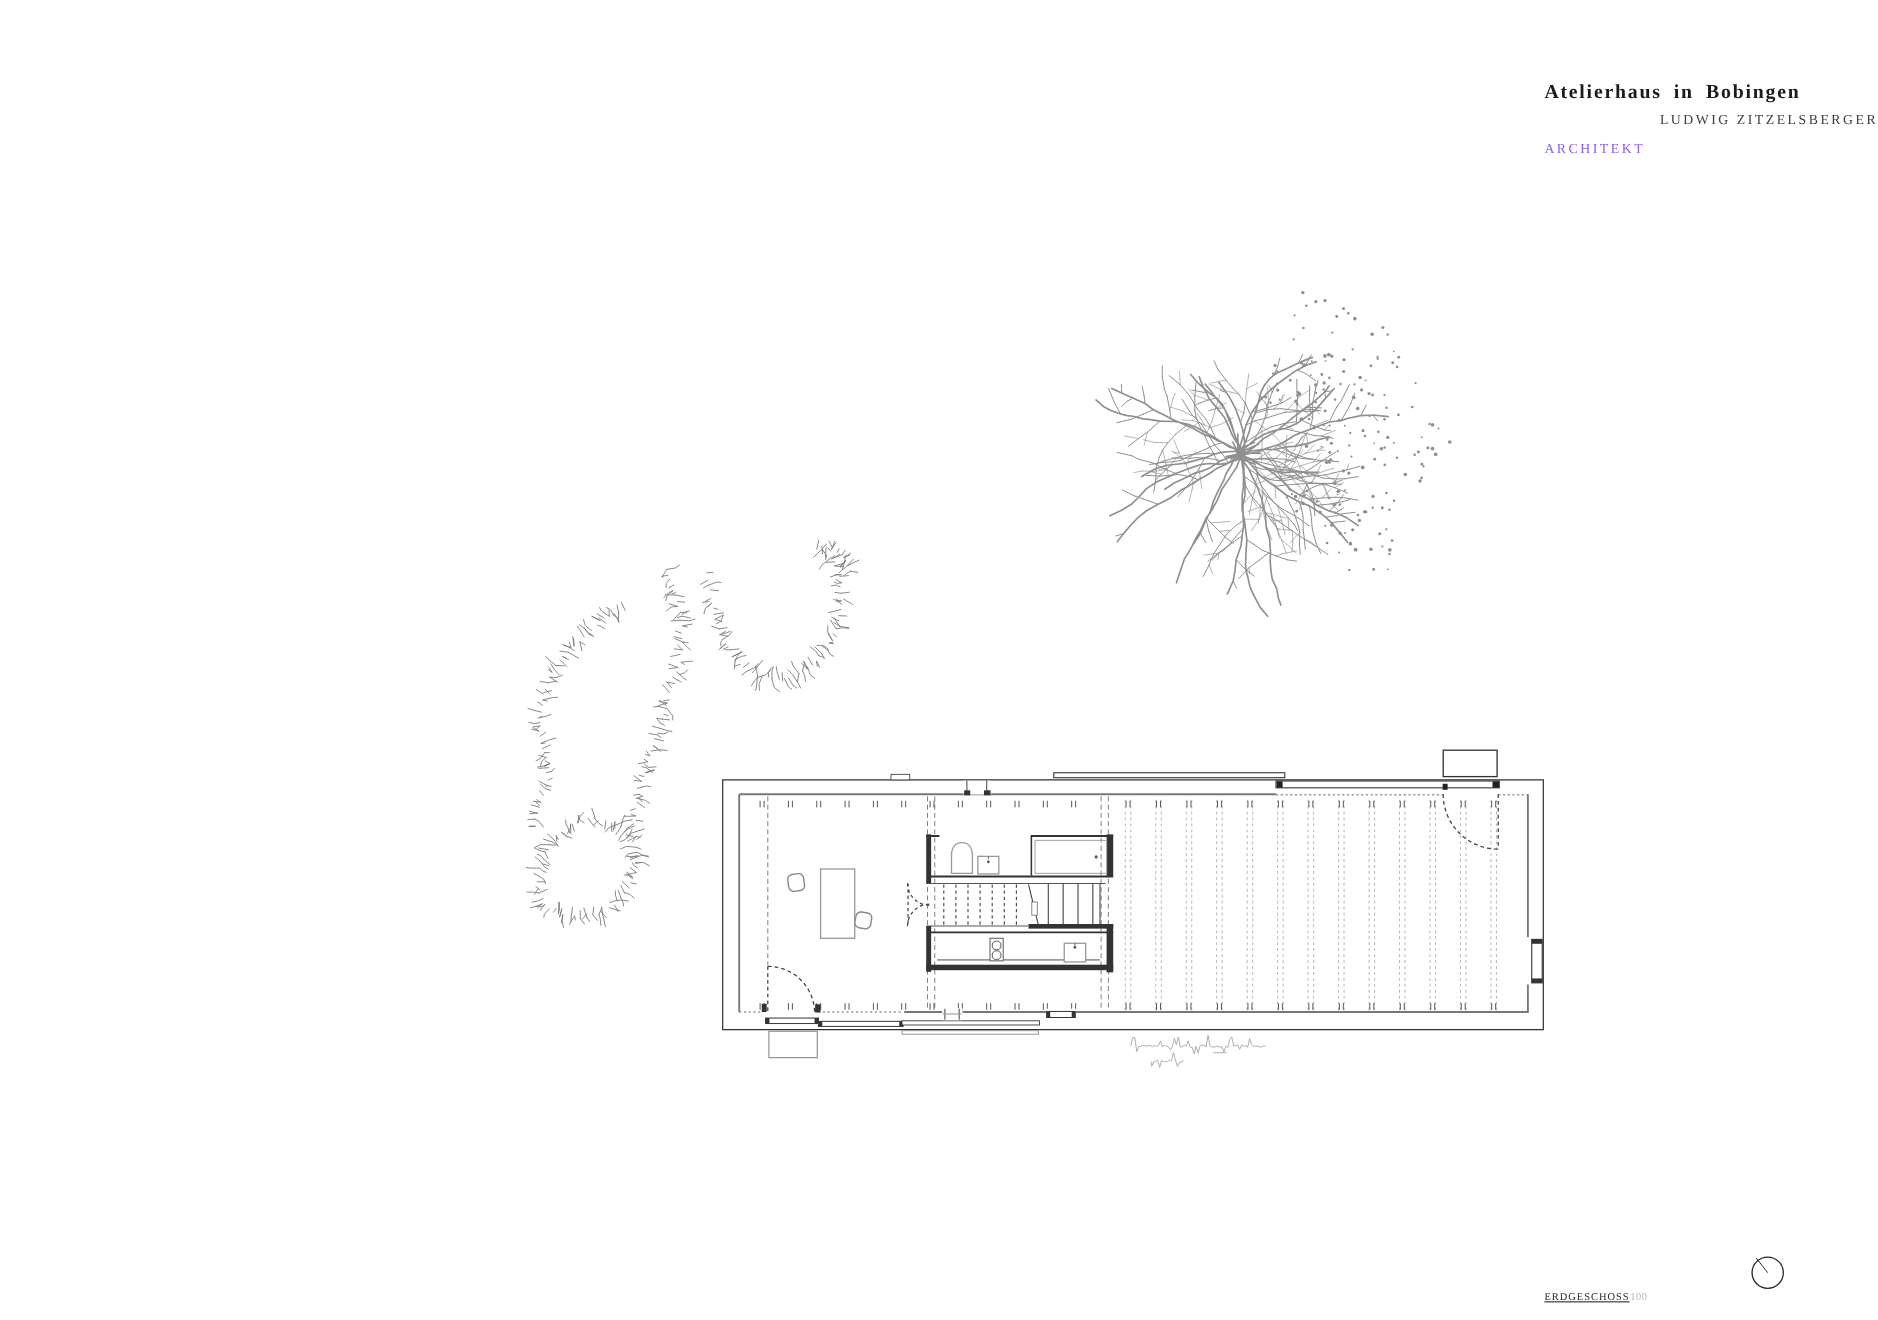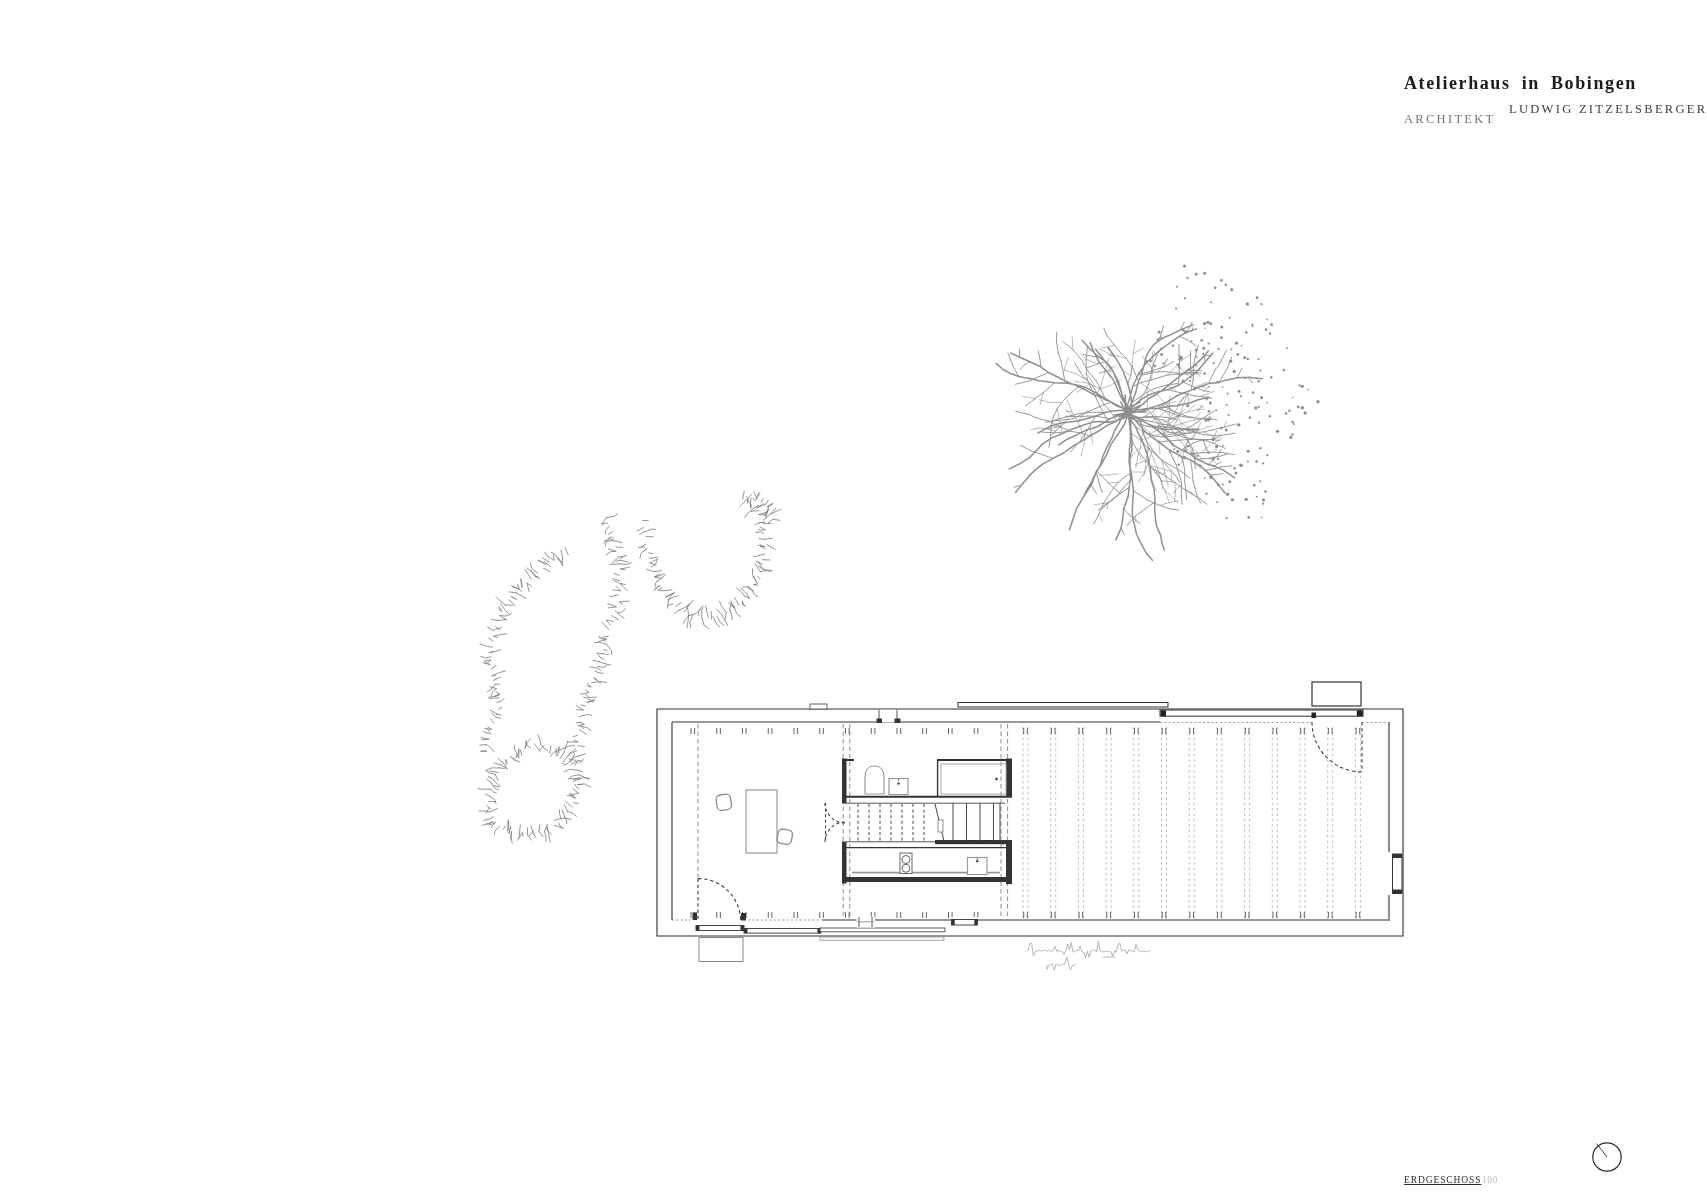--- a/index.html
+++ b/index.html
@@ -2,21 +2,21 @@
 <html><head>
 <meta charset="utf-8">
 <style>
   html,body{margin:0;padding:0;background:#fff;}
   #stage{position:relative;width:1707px;height:1200px;background:#ffffff;overflow:hidden;
          font-family:"Liberation Serif",serif;}
   #plan-svg{position:absolute;left:0;top:0;}
   .txt{position:absolute;white-space:nowrap;}
   .title{left:1404px;top:73px;font-weight:bold;font-size:18px;letter-spacing:1.6px;word-spacing:5px;color:#1b1b1b;}
   .arch1{left:1484px;top:102px;font-size:12.5px;letter-spacing:2.3px;color:#3c3c3c;margin-left:25px;}
-  .arch2{left:1404px;top:112px;font-size:12.5px;letter-spacing:2.3px;color:#737373;}
+  .arch2{left:1404px;top:128px;font-size:12.5px;letter-spacing:2.3px;color:#8b5cf6;}
   .footer-label{left:1404px;top:1175px;font-size:9.5px;letter-spacing:0.9px;color:#2c2c2c;text-decoration:underline;}
   .footer-scale{left:1482px;top:1175px;font-size:9.5px;letter-spacing:0.5px;color:#b8b8b8;}
 </style>
 </head>
 <body>
 
 <div id="stage">
   <svg id="plan-svg" width="1707" height="1200" viewBox="0 0 1707 1200">
       <g>
         <g>

